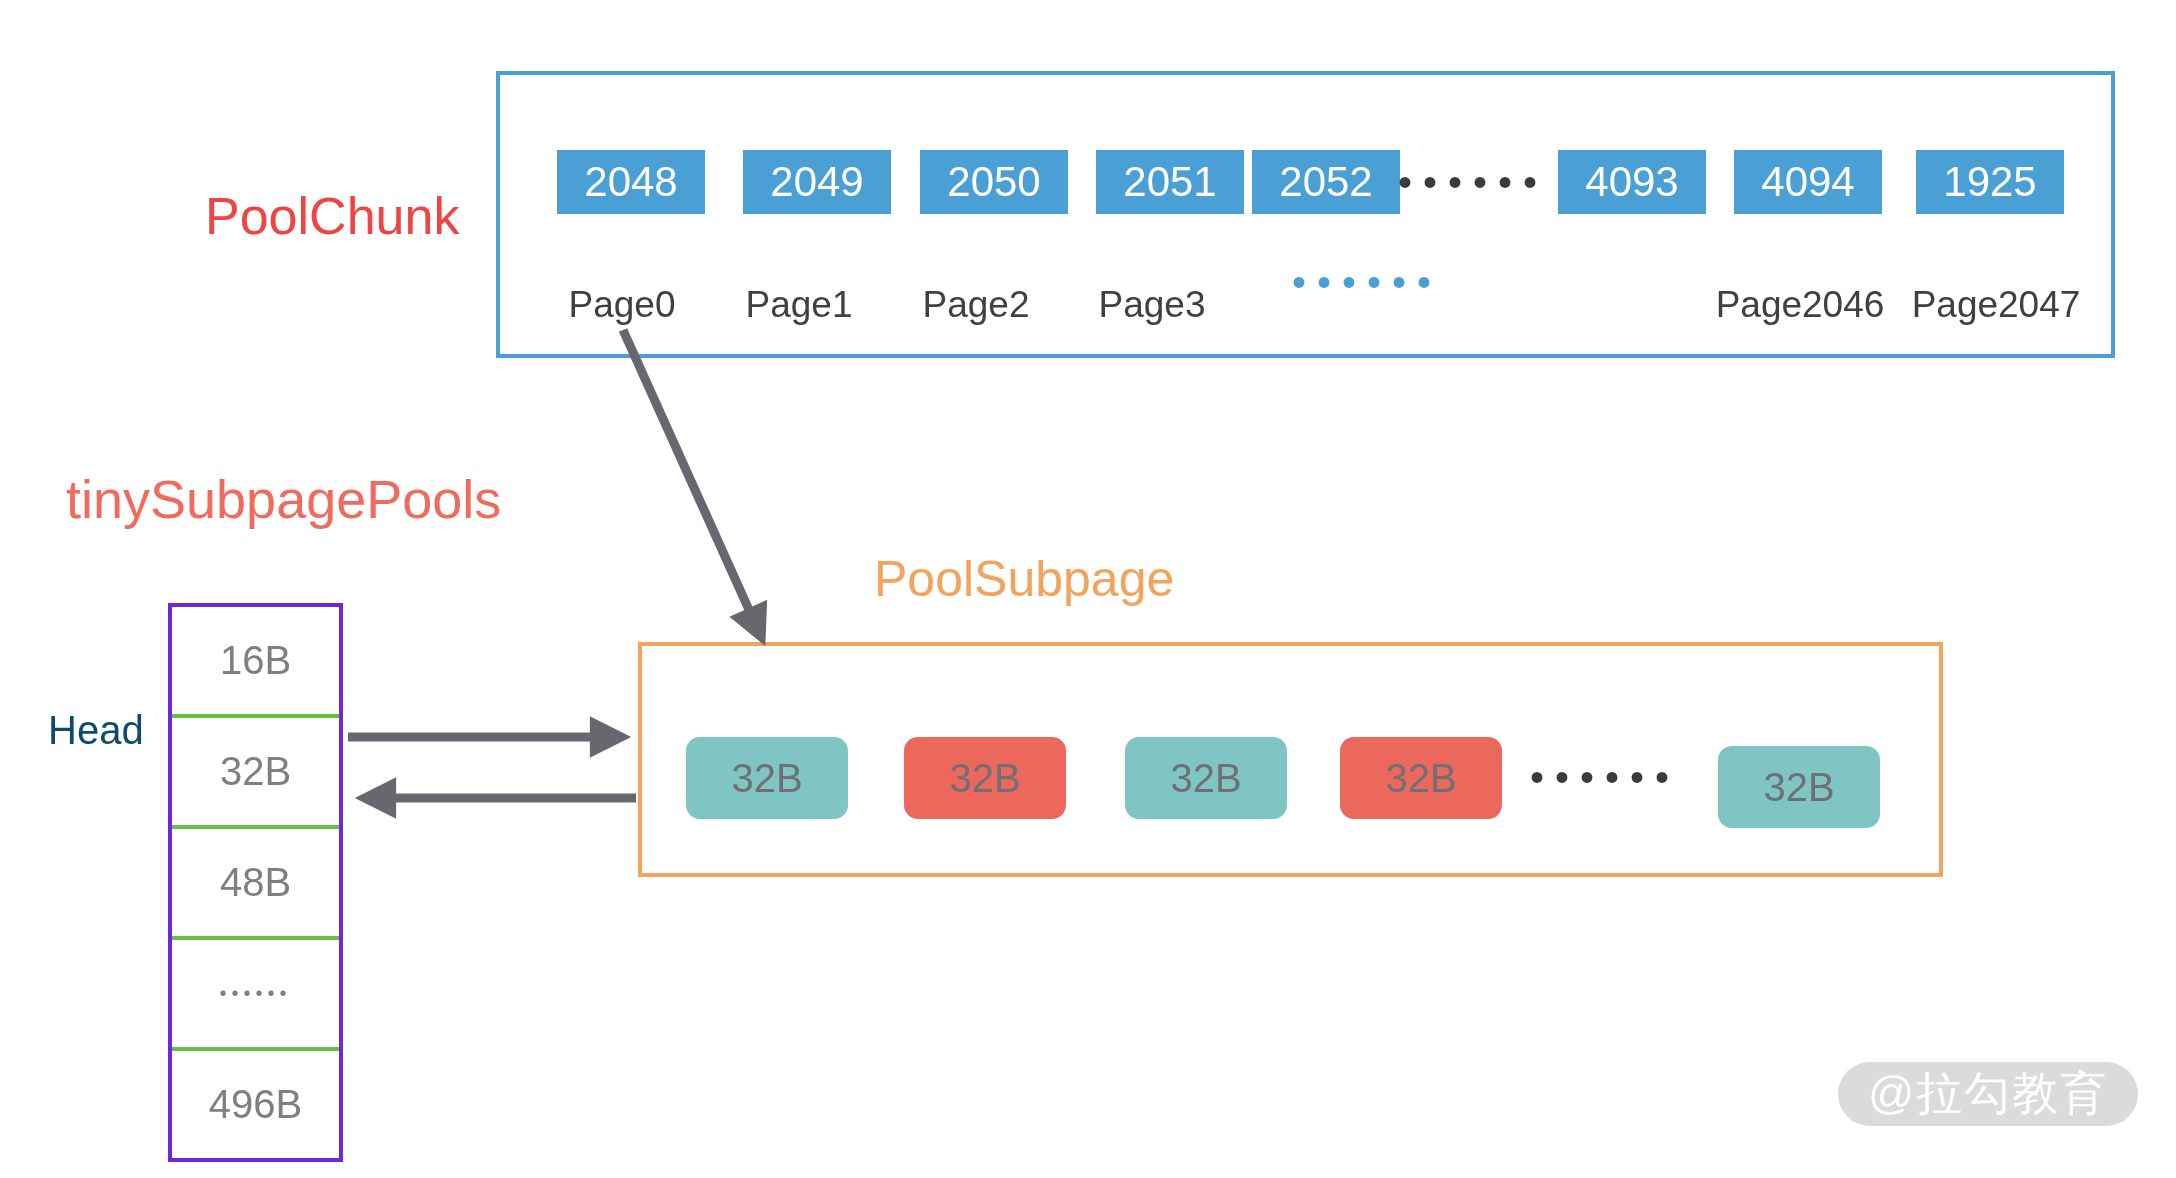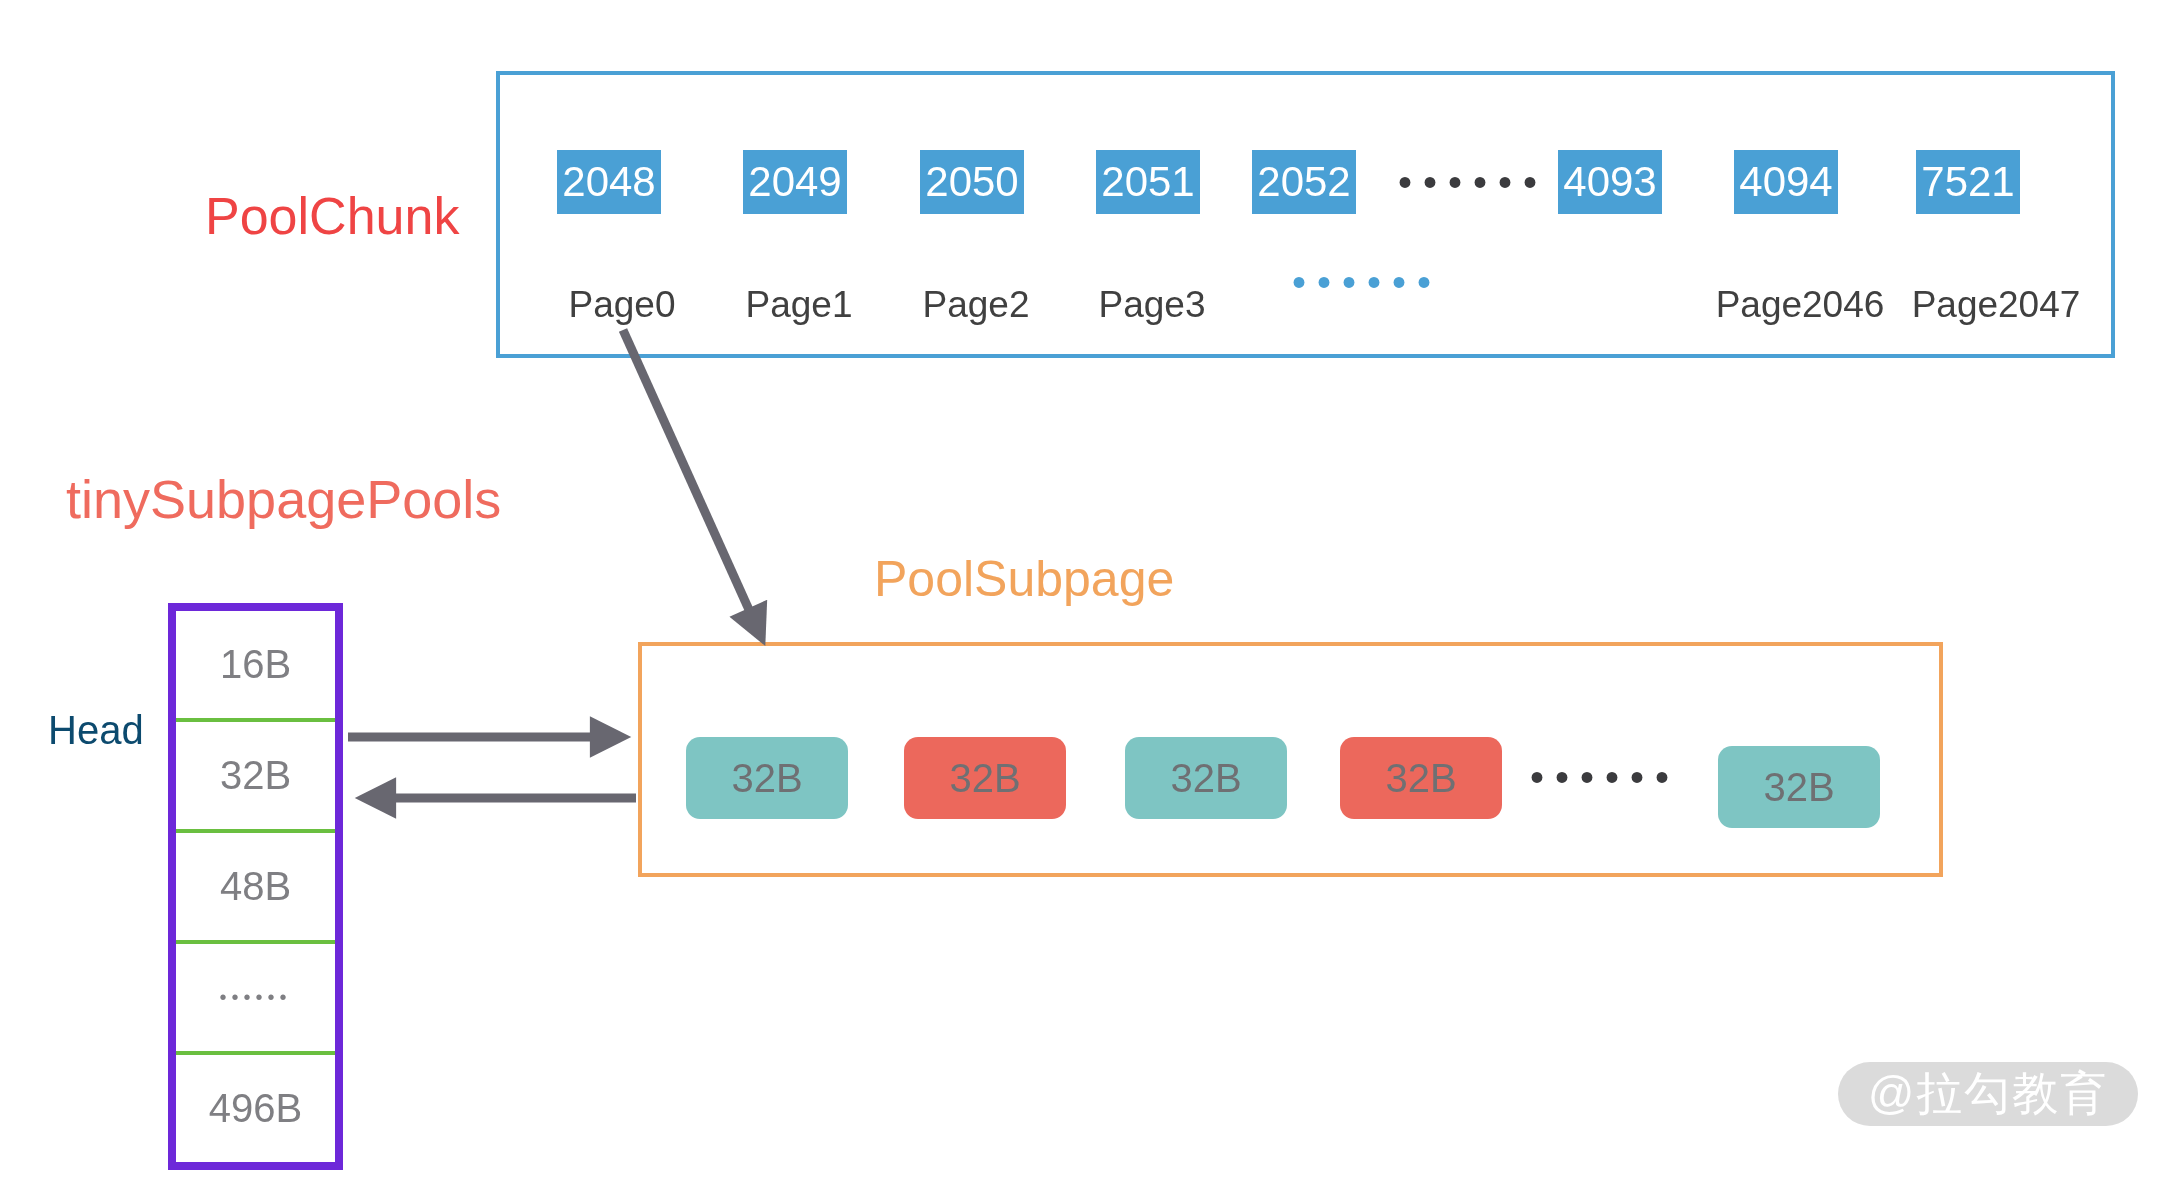--- a/index.html
+++ b/index.html
@@ -10,21 +10,21 @@
   
   .chunk-title {
     position:absolute; left:205px; top:186px;
     font-size:52px; color:#ef4444;
   }
   .chunk-box {
     position:absolute; left:496px; top:71px; width:1619px; height:287px;
     border:4px solid #4AA0D5; box-sizing:border-box;
   }
   .ccell {
-    position:absolute; top:150px; width:104px; height:64px;
+    position:absolute; top:150px; width:148px; height:64px;
     background:#4AA0D5; color:#ffffff; font-size:42px;
     display:flex; align-items:center; justify-content:center;
   }
   .c0{left:557px}.c1{left:743px}.c2{left:920px}.c3{left:1096px}.c4{left:1252px}
   .c5{left:1558px}.c6{left:1734px}.c7{left:1916px}
   .dots {
     position:absolute; font-size:40px; letter-spacing:11px;
     color:#3B3B3E; line-height:40px; white-space:nowrap;
   }
   .chunk-dots { left:1398px; top:162px; }
@@ -39,21 +39,21 @@
   .tiny-title {
     position:absolute; left:66px; top:468px;
     font-size:54px; color:#EF6B5E;
   }
   .head-label {
     position:absolute; left:48px; top:708px;
     font-size:40px; color:#0c4a6e;
   }
   .gtable {
     position:absolute; left:168px; top:603px; width:175px;
-    border:8px solid #6d28d9; box-sizing:border-box; background:#ffffff;
+    border:4px solid #6d28d9; box-sizing:border-box; background:#ffffff;
   }
   .grow {
     height:107px; border-top:4px solid #6ABF40;
     display:flex; align-items:center; justify-content:center;
     font-size:40px; color:#7F7F83;
   }
   .grow:first-child { border-top:none; }
   .grow-dots { font-size:20px; letter-spacing:5px; }
   
   .subpage-title {
@@ -93,21 +93,21 @@
   <div class="chunk-box"></div>
 
   <div class="ccell c0">2048</div>
   <div class="ccell c1">2049</div>
   <div class="ccell c2">2050</div>
   <div class="ccell c3">2051</div>
   <div class="ccell c4">2052</div>
   <div class="dots chunk-dots">••••••</div>
   <div class="ccell c5">4093</div>
   <div class="ccell c6">4094</div>
-  <div class="ccell c7">7521</div>
+  <div class="ccell c7">1925</div>
 
   <div class="plabel p0">Page0</div>
   <div class="plabel p1">Page1</div>
   <div class="plabel p2">Page2</div>
   <div class="plabel p3">Page3</div>
   <div class="dots page-dots">••••••</div>
   <div class="plabel p4">Page2046</div>
   <div class="plabel p5">Page2047</div>
 
   <div class="tiny-title">tinySubpagePools</div>

